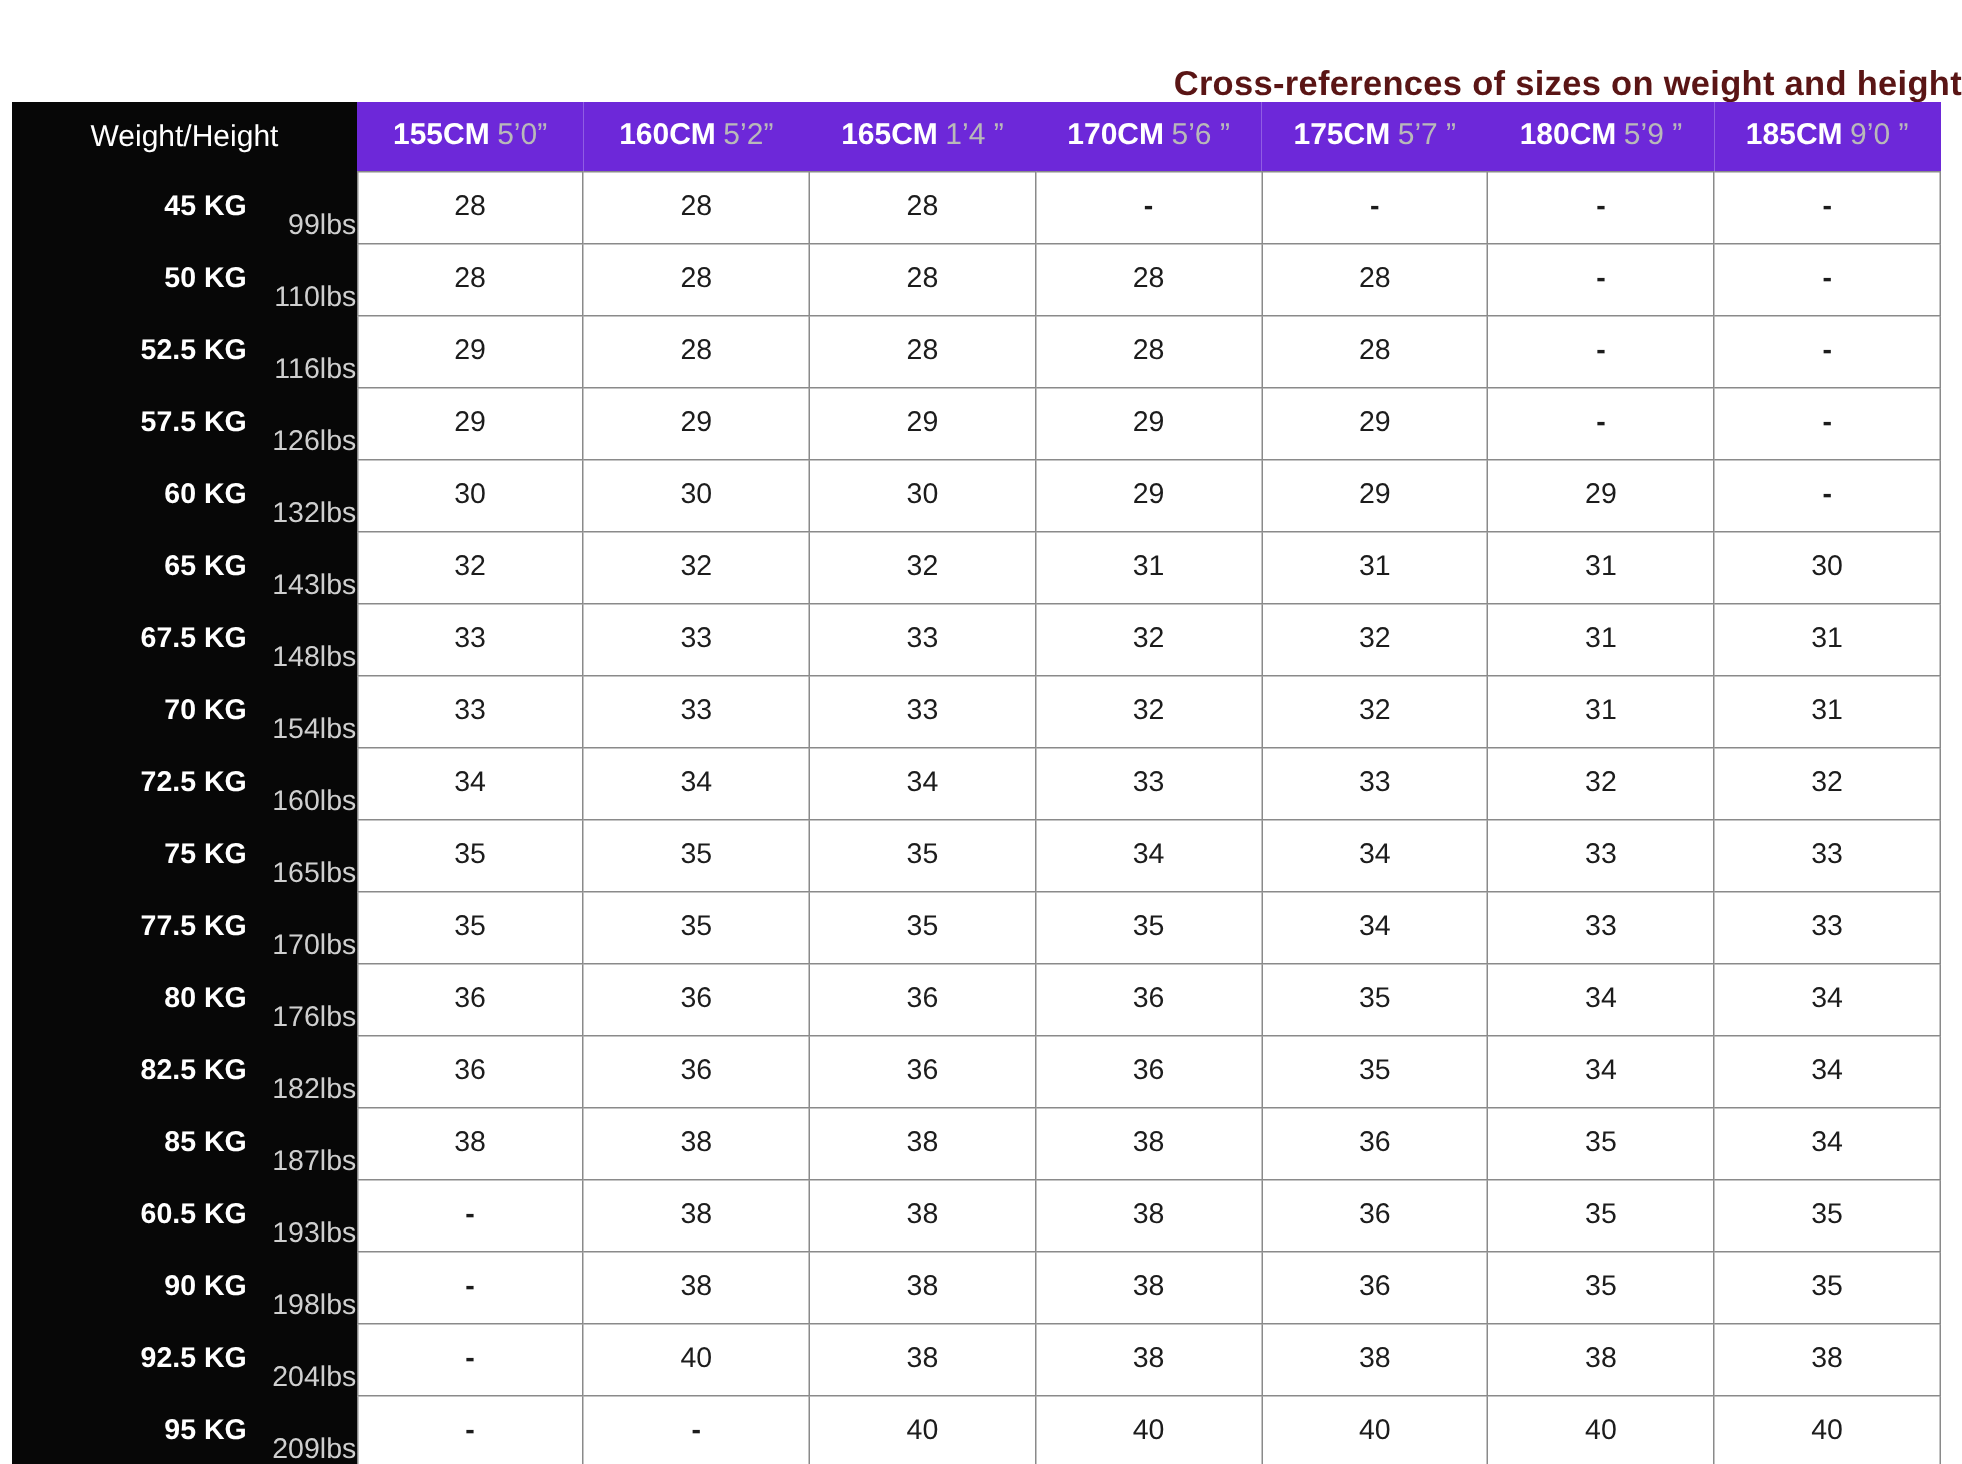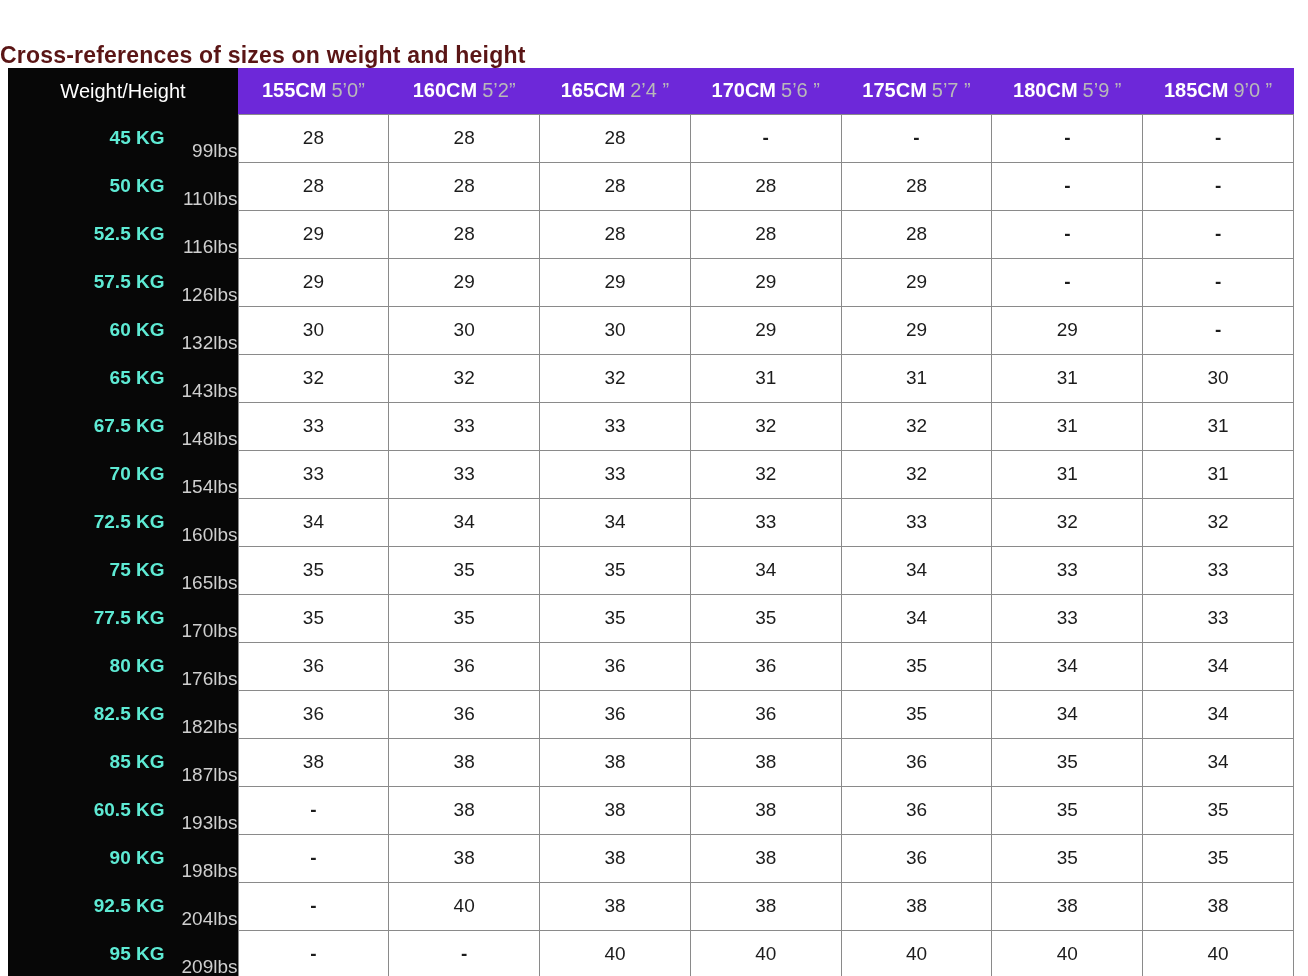--- a/index.html
+++ b/index.html
@@ -10,21 +10,21 @@
     height: 976px;
     font-family: "Liberation Sans", "DejaVu Sans", sans-serif;
     position: relative;
     overflow: hidden;
   }
   .page-title {
     position: absolute;
     top: 42px;
     left: 0;
     width: 1308px;
-    text-align: left;
+    text-align: right;
     font-size: 23px;
     font-weight: 700;
     color: #5a1515;
     letter-spacing: 0.2px;
   }
   table.size-table {
     position: absolute;
     left: 8px;
     top: 68px;
     width: 1286px;
@@ -68,21 +68,21 @@
     white-space: nowrap;
   }
   td.wlabel .inner {
     display: flex;
     align-items: center;
     width: 100%;
   }
   td.wlabel .kg {
     flex: 1;
     text-align: right;
-    color: #5eead4;
+    color: #ffffff;
     font-weight: 700;
   }
   td.wlabel .lbs {
     width: 70px;
     text-align: right;
     color: #cfcfcf;
     font-weight: 400;
     padding-left: 3px;
     margin-top: 26px;
   }
@@ -102,21 +102,21 @@
 
 <div class="page-title">Cross-references of sizes on weight and height</div>
 
 <table class="size-table">
   <thead>
     <tr>
       <th class="corner">Weight/Height</th>
 
     <th class="col-h"><span class="cm">155CM</span><span class="inch">5’0”</span></th>
         <th class="col-h"><span class="cm">160CM</span><span class="inch">5’2”</span></th>
-        <th class="col-h"><span class="cm">165CM</span><span class="inch">2’4 ”</span></th>
+        <th class="col-h"><span class="cm">165CM</span><span class="inch">1’4 ”</span></th>
         <th class="col-h"><span class="cm">170CM</span><span class="inch">5’6 ”</span></th>
         <th class="col-h"><span class="cm">175CM</span><span class="inch">5’7 ”</span></th>
         <th class="col-h"><span class="cm">180CM</span><span class="inch">5’9 ”</span></th>
         <th class="col-h"><span class="cm">185CM</span><span class="inch">9’0 ”</span></th>
       </tr>
   </thead>
   <tbody>
 
   <tr>
         <td class="wlabel">

